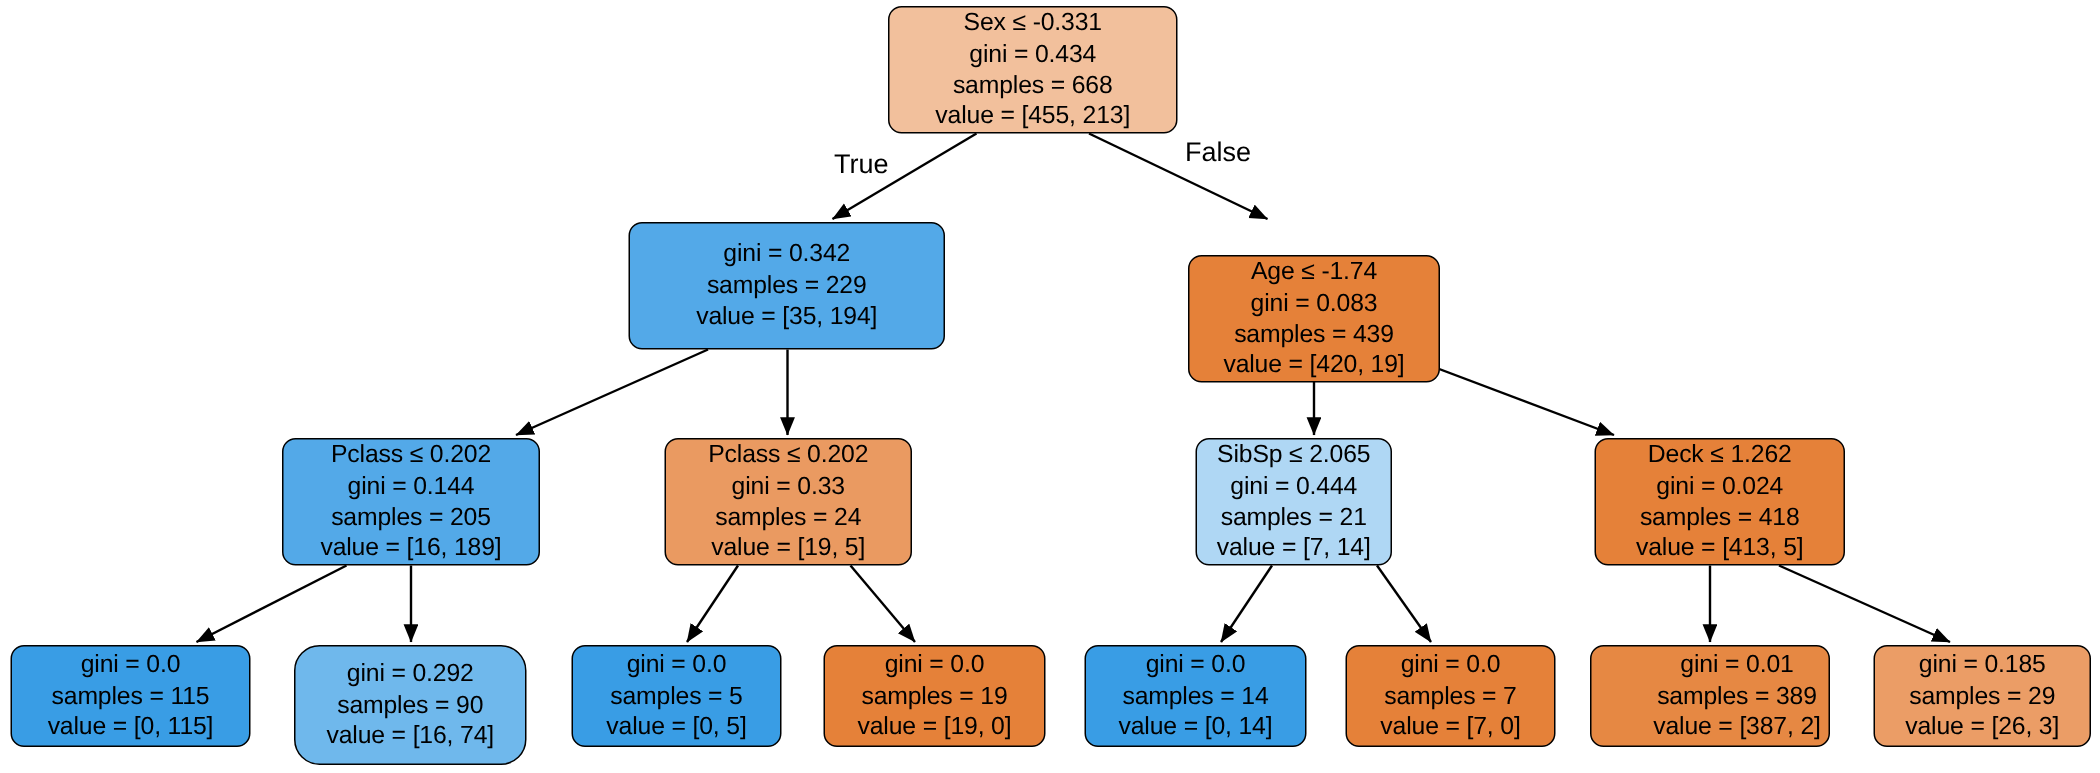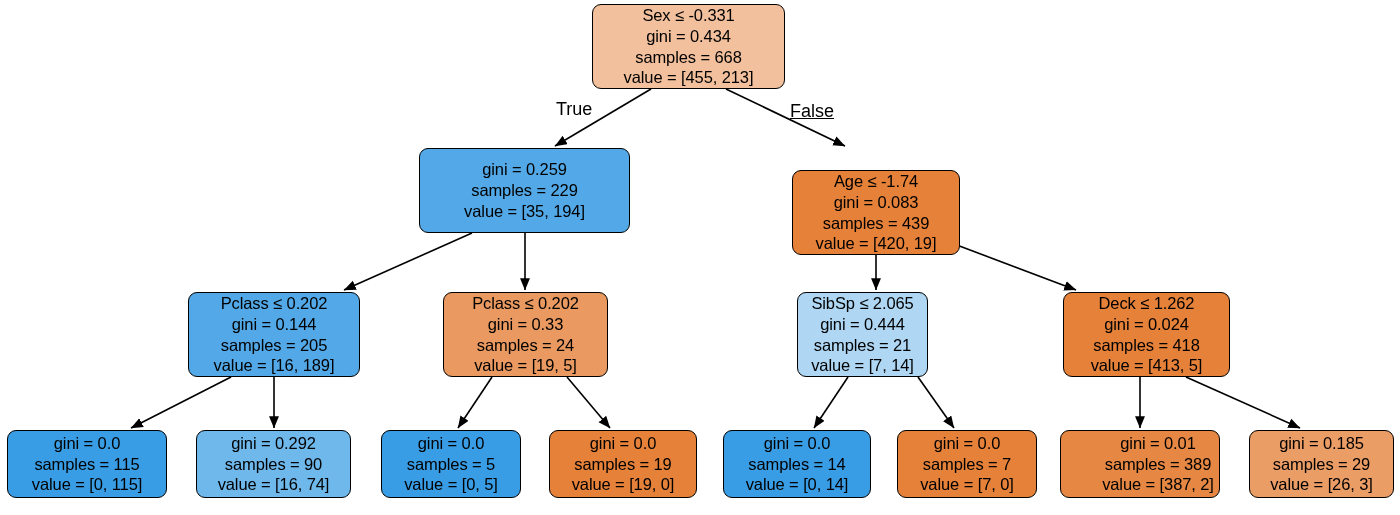--- a/index.html
+++ b/index.html
@@ -83,21 +83,21 @@
       </g>
   </svg>
   <div id="node-group">
       <div class="node" style="left: 592px; top: 4px; width: 193px; height: 85px; background: rgb(242, 192, 156);">
         <span class="node-line">Sex ≤ -0.331</span>
         <span class="node-line">gini = 0.434</span>
         <span class="node-line">samples = 668</span>
         <span class="node-line">value = [455, 213]</span>
       </div>
       <div class="node" style="left: 419px; top: 148px; width: 211px; height: 85px; background: rgb(83, 169, 232);">
-        <span class="node-line">gini = 0.259</span>
+        <span class="node-line">gini = 0.342</span>
         <span class="node-line">samples = 229</span>
         <span class="node-line">value = [35, 194]</span>
       </div>
       <div class="node" style="left: 792px; top: 148px; width: 168px; height: 85px; background: rgb(229, 129, 57); margin-top: 22px;">
         <span class="node-line">Age ≤ -1.74</span>
         <span class="node-line">gini = 0.083</span>
         <span class="node-line">samples = 439</span>
         <span class="node-line">value = [420, 19]</span>
       </div>
       <div class="node" style="left: 188px; top: 292px; width: 172px; height: 85px; background: rgb(83, 169, 232);">
@@ -122,21 +122,21 @@
         <span class="node-line">Deck ≤ 1.262</span>
         <span class="node-line">gini = 0.024</span>
         <span class="node-line">samples = 418</span>
         <span class="node-line">value = [413, 5]</span>
       </div>
       <div class="node" style="left: 7px; top: 430px; width: 160px; height: 68px; background: rgb(57, 157, 229);">
         <span class="node-line">gini = 0.0</span>
         <span class="node-line">samples = 115</span>
         <span class="node-line">value = [0, 115]</span>
       </div>
-      <div class="node" style="left: 196px; top: 430px; width: 155px; height: 68px; background: rgb(111, 184, 236);">
+      <div class="node" style="left: 196px; top: 430px; width: 155px; height: 80px; background: rgb(111, 184, 236); border-radius: 17px;">
         <span class="node-line">gini = 0.292</span>
         <span class="node-line">samples = 90</span>
         <span class="node-line">value = [16, 74]</span>
       </div>
       <div class="node" style="left: 381px; top: 430px; width: 140px; height: 68px; background: rgb(57, 157, 229);">
         <span class="node-line">gini = 0.0</span>
         <span class="node-line">samples = 5</span>
         <span class="node-line">value = [0, 5]</span>
       </div>
       <div class="node" style="left: 549px; top: 430px; width: 148px; height: 68px; background: rgb(229, 129, 57);">
@@ -160,15 +160,15 @@
         <span class="node-line">value = [387, 2]</span>
       </div>
       <div class="node" style="left: 1249px; top: 430px; width: 145px; height: 68px; background: rgb(235, 157, 102);">
         <span class="node-line">gini = 0.185</span>
         <span class="node-line">samples = 29</span>
         <span class="node-line">value = [26, 3]</span>
       </div>
     </div>
   <div id="label-group">
       <div class="edge-label" style="left: 556px; top: 99px;">True</div>
-      <div class="edge-label" style="left: 790px; top: 101px; text-decoration: underline;">False</div>
+      <div class="edge-label" style="left: 790px; top: 91px;">False</div>
     </div>
 </div>
 
 </body></html>

